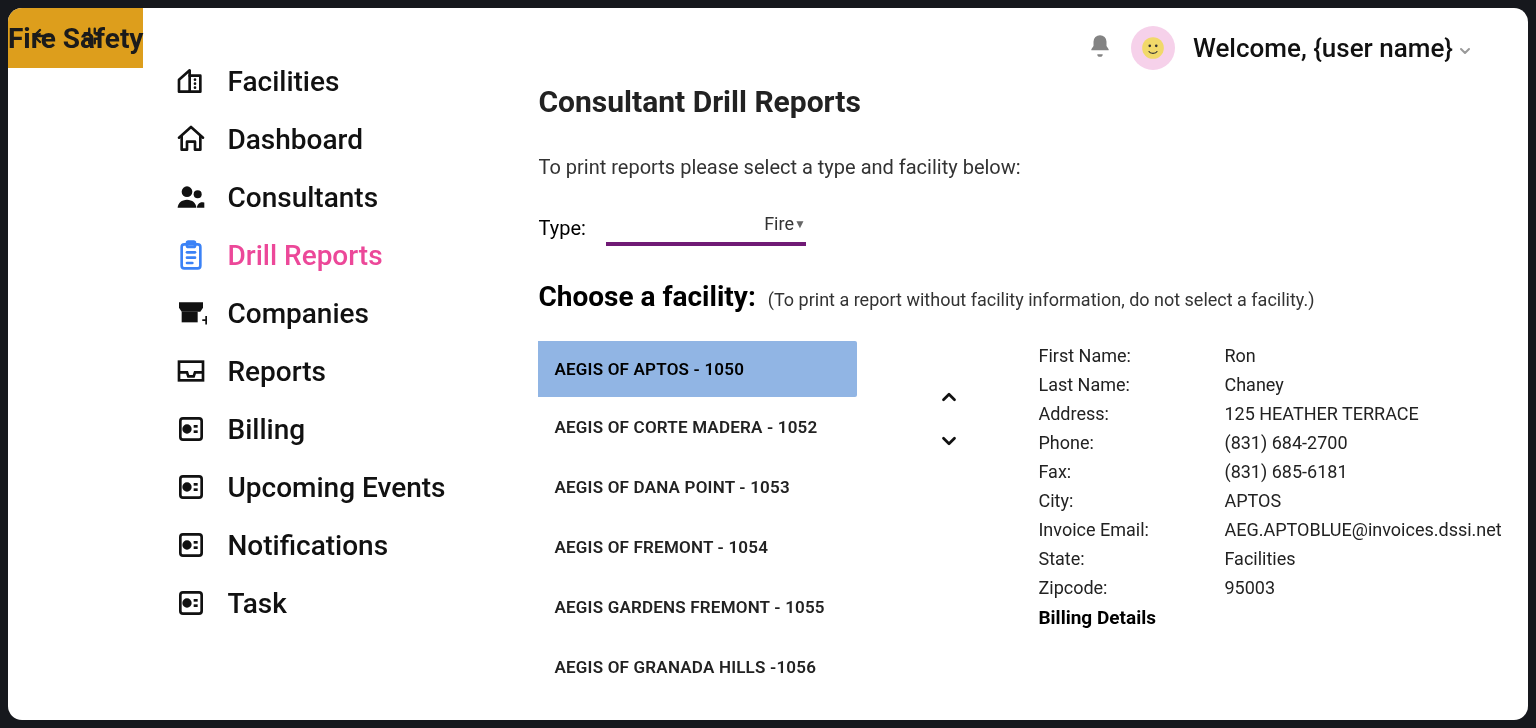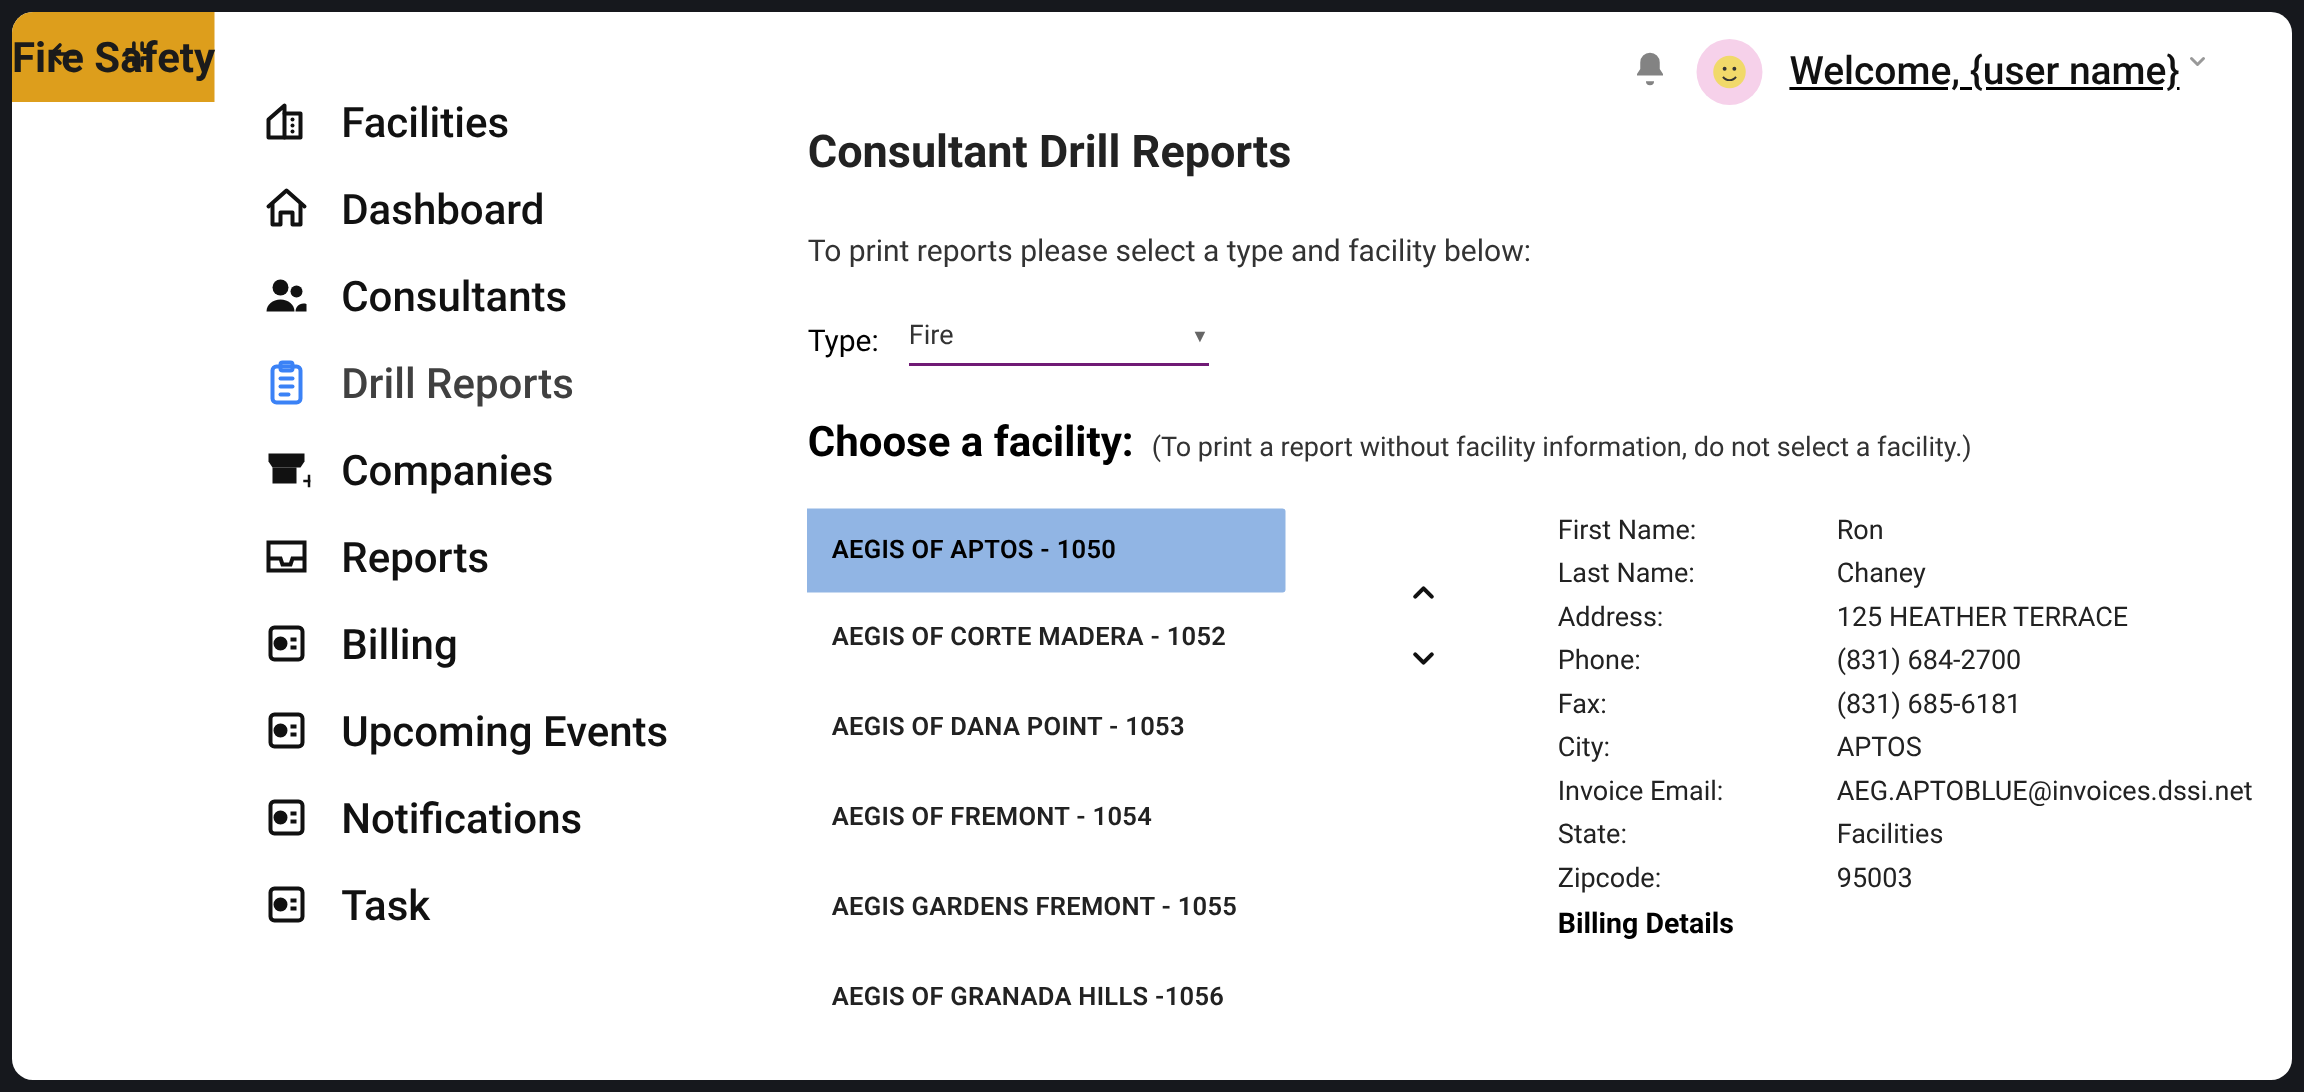--- a/index.html
+++ b/index.html
@@ -59,21 +59,21 @@
   }
   .nav-item {
     display: flex;
     align-items: center;
     gap: 18px;
     font-size: 28px;
     color: #111;
     cursor: pointer;
     font-weight: 500;
   }
-  .nav-item.active { color: #404040; }
+  .nav-item.active { color: #ec4899; }
   .nav-item .icon-slot {
     width: 36px; height: 36px;
     display: inline-flex; align-items: center; justify-content: center;
   }
   .main {
     flex: 1;
     position: relative;
     overflow: hidden;
   }
   .header-user {
@@ -114,25 +114,25 @@
   .type-row {
     display: flex;
     align-items: center;
     gap: 20px;
     margin-bottom: 34px;
   }
   .type-label { font-size: 20px; font-weight: 400; }
   .select-underline {
     width: 200px;
     border: none;
-    border-bottom: 2px solid #701a75;
+    border-bottom: 4px solid #701a75;
     font-size: 18px;
     padding: 4px 0 8px 0;
     background: transparent;
-    display: flex; justify-content: space-between; align-items: center;
+    display: flex; justify-content: flex-end; align-items: center;
     color: #333;
     cursor: pointer;
   }
   .select-underline .caret { font-size: 12px; color: #666; }
 
   .choose-row {
     display: flex;
     gap: 12px;
     align-items: baseline;
     margin-bottom: 28px;
@@ -340,21 +340,21 @@
             </svg>
         </span>
         <span class="avatar">
           <svg width="26" height="26" viewBox="0 0 24 24">
               <circle cx="12" cy="12" r="10" fill="#f1d96a"></circle>
               <circle cx="9" cy="10" r="1.2" fill="#333"></circle>
               <circle cx="15" cy="10" r="1.2" fill="#333"></circle>
               <path d="M8 15c1 1.5 2.5 2 4 2s3-.5 4-2" stroke="#333" stroke-width="1.2" fill="none"></path>
             </svg>
         </span>
-        <span style="display:flex;align-items:flex-start;text-decoration:underline;">
+        <span style="display:flex;align-items:flex-end;">
           <span class="welcome">Welcome, {user name}</span>
           <span class="chev-user">
             <svg width="16" height="16" viewBox="0 0 24 24" fill="none" stroke="#999" stroke-width="3" stroke-linecap="round" stroke-linejoin="round">
                 <polyline points="6 9 12 15 18 9"></polyline>
               </svg>
           </span>
         </span>
       </div>
 
       <div class="page-body">

